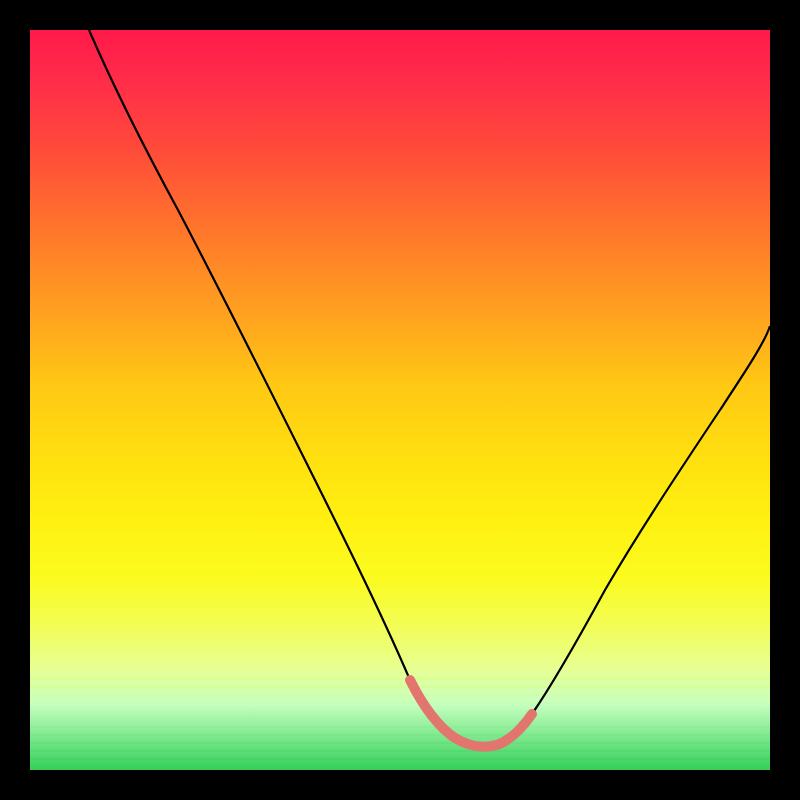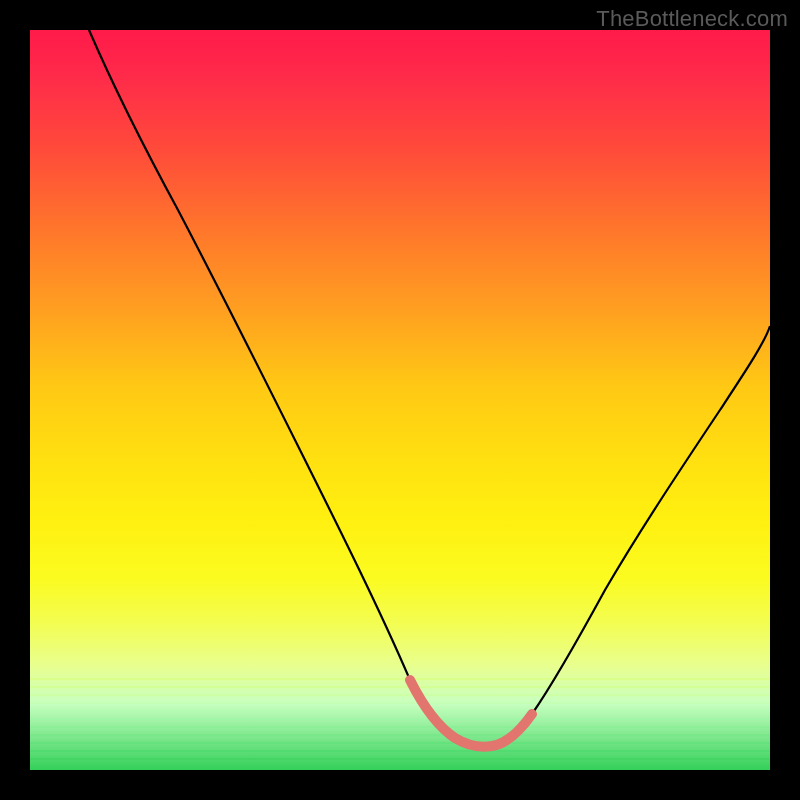--- a/index.html
+++ b/index.html
@@ -97,15 +97,14 @@
                C 610 500, 650 440, 690 380
                C 715 342, 735 312, 740 296" fill="none" stroke="#000" stroke-width="2.2"></path>
       <path d="M 380 650
                C 395 680, 410 698, 425 708
                C 438 716, 450 718, 462 716
                C 475 714, 488 704, 502 684" fill="none" stroke="#e2766f" stroke-width="10" stroke-linecap="round" stroke-linejoin="round"></path>
     </svg>
 
   </div>
 
-  <div class="watermark">TheBottleneck.com</div>
 
 </div>
 
 </body></html>

